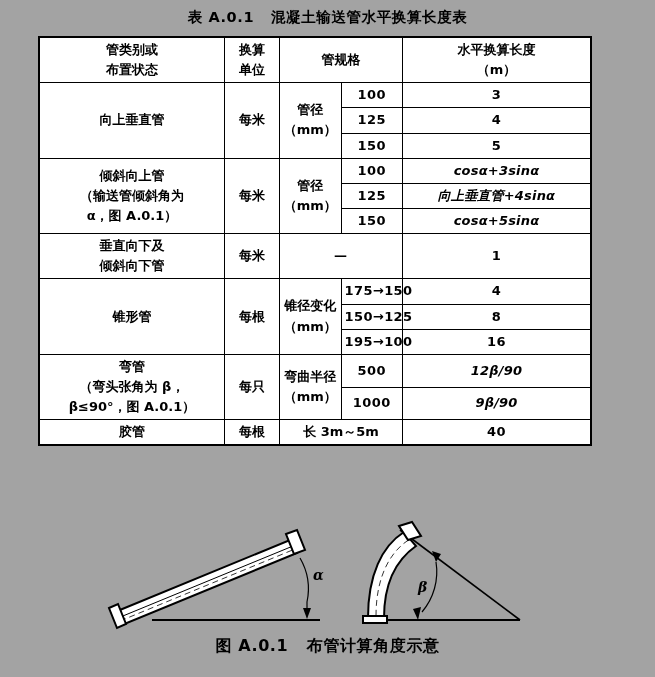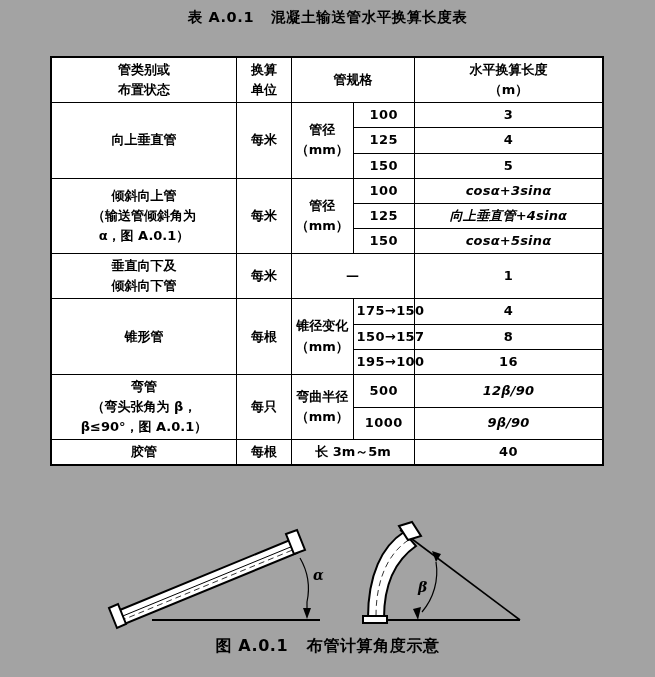--- a/index.html
+++ b/index.html
@@ -30,24 +30,23 @@
     text-align: center;
     font-size: 14.5px;
     font-weight: bold;
     letter-spacing: 0.6px;
     white-space: pre;
   }
 
   
   .tbl-wrap {
     position: absolute;
-    left: 50px;
+    left: 38px;
     top: 36px;
     width: 554px;
-    margin-top: 20px;
   }
   table.spec {
     border-collapse: collapse;
     width: 554px;
     table-layout: fixed;
     background: #ffffff;
   }
   table.spec td {
     border: 1px solid #000000;
     text-align: center;
@@ -201,21 +200,21 @@
             <span class="cell-lines">每根</span>
           </td>
           <td class="c-spec-l" rowspan="3">
             <span class="cell-lines">锥径变化
 （mm）</span>
           </td>
           <td class="c-spec-r num">175→150</td>
           <td class="c-val num">4</td>
         </tr>
         <tr>
-          <td class="c-spec-r num">150→157</td>
+          <td class="c-spec-r num">150→125</td>
           <td class="c-val num">8</td>
         </tr>
         <tr>
           <td class="c-spec-r num thick-bottom">195→100</td>
           <td class="c-val num thick-bottom">16</td>
         </tr>
 
         <tr>
           <td class="c-kind thick-bottom" rowspan="2">
             <span class="cell-lines">弯管

